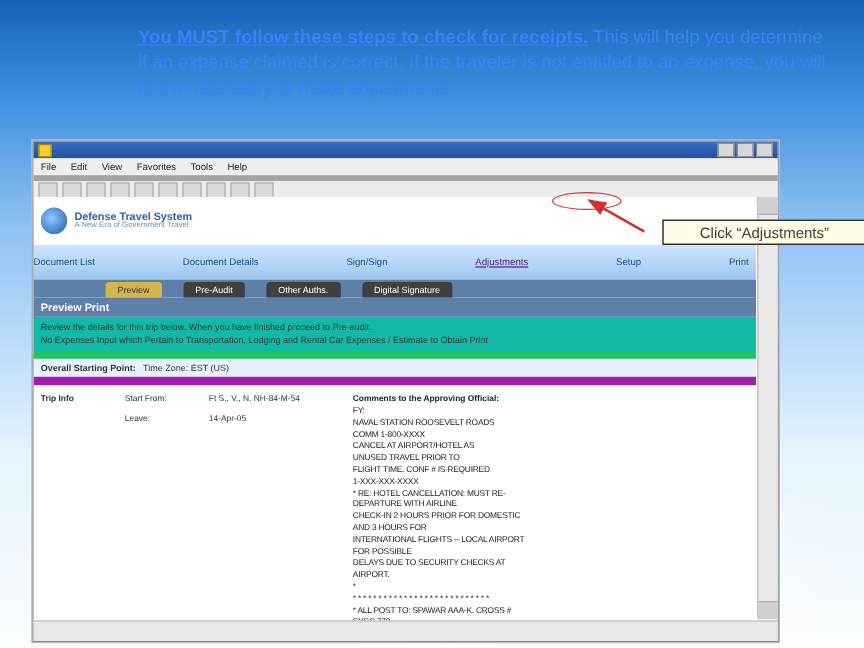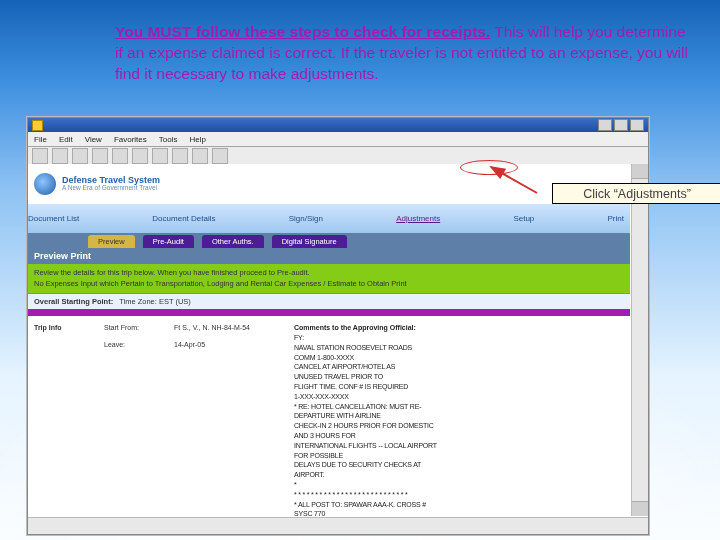--- a/index.html
+++ b/index.html
@@ -3,51 +3,51 @@
 <meta charset="utf-8">
 <style>
   html,body{margin:0;padding:0;width:720px;height:540px;font-family:Arial,Helvetica,sans-serif;overflow:hidden}
   body{
     background:
       radial-gradient(ellipse 600px 300px at 50% 100%, rgba(255,255,255,0.95) 0%, rgba(255,255,255,0.5) 40%, rgba(255,255,255,0) 70%),
       linear-gradient(180deg,#1563b8 0%,#3e8fe0 15%,#8ec2f3 35%,#e6f4ff 70%,#f8fcff 100%);
   }
   .instr{
     position:absolute;left:115px;top:22px;width:580px;
-    font-size:15.5px;line-height:1.35;color:#a21caf;
+    font-size:15.5px;line-height:1.35;color:#3b82f6;
   }
   .instr .lead{font-weight:700;text-decoration:underline}
   .ie{
     position:absolute;left:27px;top:117px;width:620px;height:416px;
     background:#fff;border:1px solid #888;box-shadow:0 0 0 1px #bbb;
     font-size:8px;color:#333;
   }
   .titlebar{height:14px;background:linear-gradient(#3a6fc8,#1e4fa0);color:#fff;display:flex;align-items:center;padding:0 4px;font-size:8px}
   .titlebar .ico{width:9px;height:9px;background:#ffcc33;border:1px solid #a80;margin-right:4px}
   .titlebar .btns{margin-left:auto;display:flex;gap:2px}
   .titlebar .btns span{width:12px;height:10px;background:#d8d8d8;border:1px solid #888}
-  .menubar{height:14px;background:#efeff0;border-bottom:1px solid #a3a3a3;display:flex;align-items:center;gap:12px;padding-left:6px;font-size:8px;color:#222}
+  .menubar{height:14px;background:#efeff0;border-bottom:5px solid #a3a3a3;display:flex;align-items:center;gap:12px;padding-left:6px;font-size:8px;color:#222}
   .toolbar{height:18px;background:#ececec;display:flex;align-items:center;padding:0 4px;gap:4px}
   .toolbar span{width:14px;height:14px;background:#dadada;border:1px solid #aaa}
   .content{position:absolute;left:0;top:46px;right:18px;bottom:0;overflow:hidden}
   .vscroll{position:absolute;top:46px;right:0;bottom:18px;width:16px;background:#e8e8e8;border-left:1px solid #bbb}
   .vscroll .ar{height:14px;background:#d0d0d0;border-bottom:1px solid #aaa}
   .vscroll .ar.bot{position:absolute;bottom:0;left:0;right:0;border-top:1px solid #aaa;border-bottom:none}
   .statusbar{position:absolute;left:0;right:0;bottom:0;height:16px;background:#e8e8e8;border-top:1px solid #bbb}
   .dtshdr{height:40px;background:#fff;display:flex;align-items:center;padding:0 6px;gap:6px}
   .dtslogo{width:22px;height:22px;border-radius:50%;background:radial-gradient(circle at 40% 40%,#8fc6ff,#1e5ca8)}
   .dtstxt{font-size:9px;color:#2a5ea6;font-weight:700;line-height:1}
   .dtstxt small{display:block;font-weight:400;font-size:6.5px;color:#6a8db5}
   .subnav{height:29px;background:linear-gradient(#cfe5ff,#9ec7f0);display:flex;justify-content:space-between;align-items:center;padding-right:6px;gap:20px;font-size:8px;color:#1d4d87}
   .subnav span.cur{color:#5a1a7f;text-decoration:underline}
-  .tabbar{height:15px;background:#5e7fa8;display:flex;align-items:flex-end;padding-left:60px;gap:8px}
-  .tabbar span{background:#4c1d95;color:#fff;font-size:7.5px;padding:2px 10px;border-radius:3px 3px 0 0}
+  .tabbar{height:15px;background:#5e7fa8;display:flex;align-items:flex-end;padding-left:60px;gap:18px}
+  .tabbar span{background:#404040;color:#fff;font-size:7.5px;padding:2px 10px;border-radius:3px 3px 0 0}
   .tabbar span.act{background:#d4b648;color:#333}
   .section-title{background:#5e7fa8;color:#fff;font-weight:700;padding:3px 6px;font-size:9px}
-  .hint{background:#84cc16;border-bottom:1px solid #22c55e;padding:4px 6px;font-size:7.5px;color:#333;line-height:1.4}
+  .hint{background:#14b8a6;border-bottom:6px solid #22c55e;padding:4px 6px;font-size:7.5px;color:#333;line-height:1.4}
   .started{background:#e8f2ff;border-bottom:7px solid #a21caf;padding:3px 6px;font-size:7.5px;font-weight:700}
   .started span{font-weight:400;margin-left:6px}
   .details{display:flex;padding:8px 6px;font-size:7px;gap:10px}
   .col1{width:60px}
   .col2{width:60px}
   .col3{width:110px}
   .col4{flex:1;color:#222}
   .col4 b{display:block;margin-bottom:2px}
   .comments{line-height:1.4;white-space:pre-line;letter-spacing:-0.2px}
   .callout{

